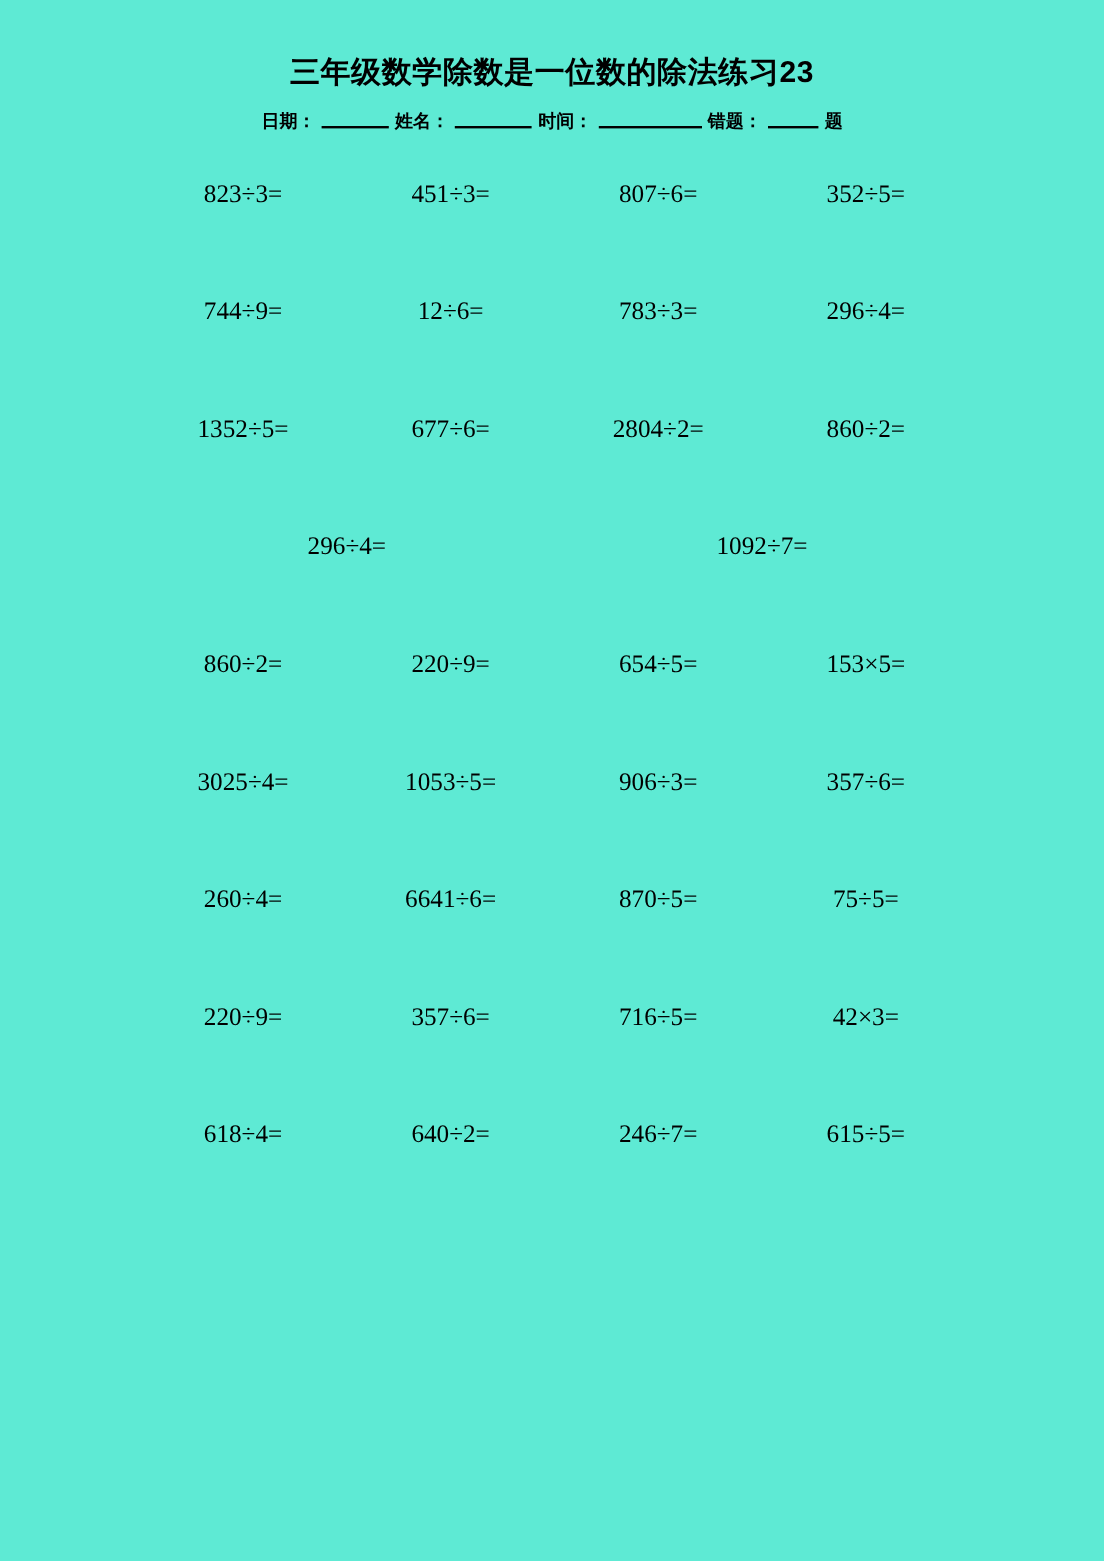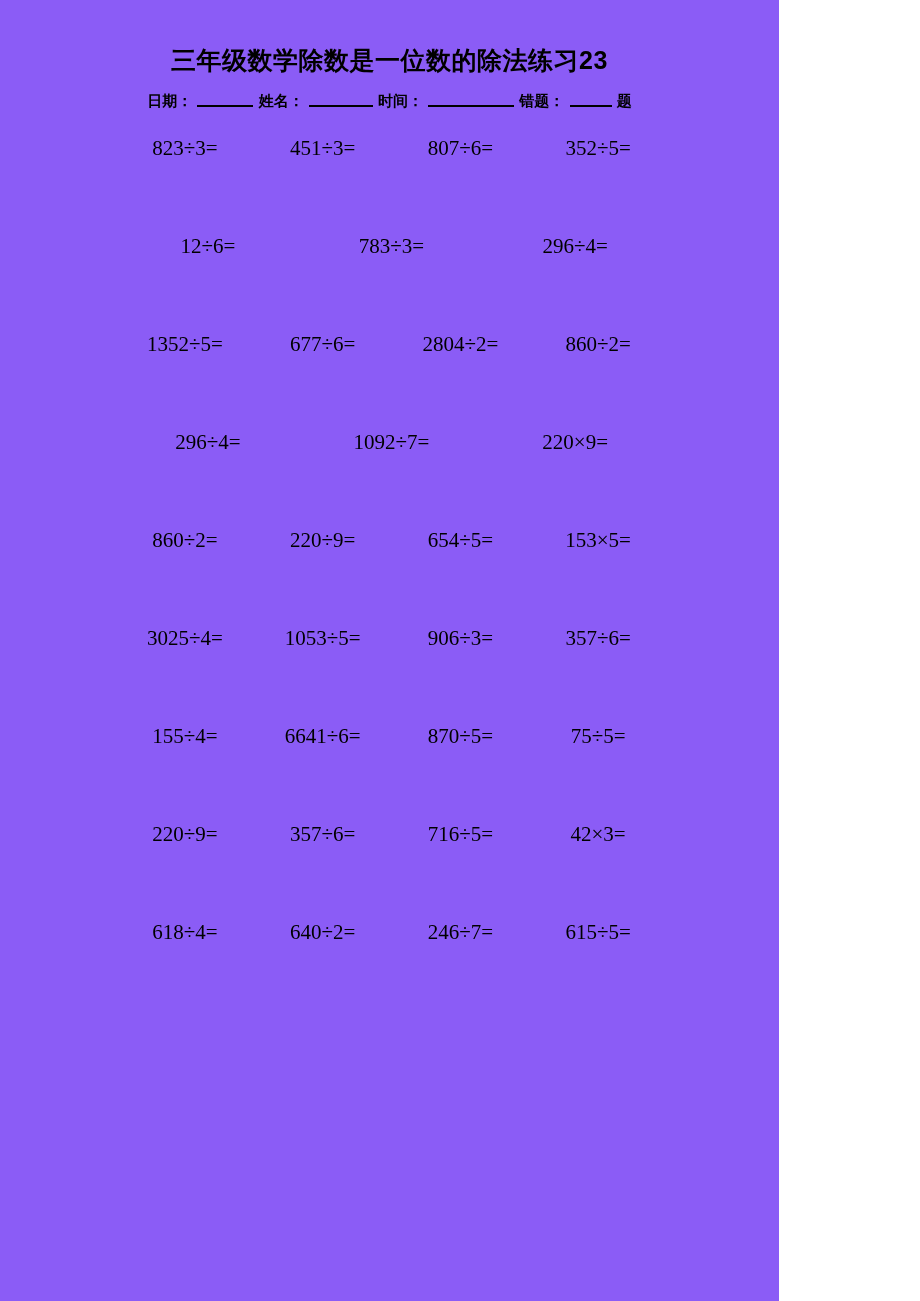--- a/index.html
+++ b/index.html
@@ -12,24 +12,24 @@
   body {
     width: 920px;
     height: 1301px;
     position: relative;
     font-family: "Liberation Serif", "DejaVu Serif", serif;
     color: #000000;
     overflow: hidden;
   }
 
   .page {
-    width: 779px;
+    width: 920px;
     height: 1301px;
     position: relative;
-    background: #8b5cf6;
+    background: #5eead4;
   }
 
   
   .title {
     text-align: center;
     font-family: "Liberation Sans", "DejaVu Sans", sans-serif;
     font-weight: bold;
     font-size: 25px;
     letter-spacing: 0.5px;
     line-height: 1;
@@ -60,21 +60,21 @@
     height: 14px;
     margin: 0 1px -1px 1px;
   }
   .blank-date  { width: 56px; }
   .blank-name  { width: 64px; }
   .blank-time  { width: 86px; }
   .blank-wrong { width: 42px; }
 
   
   .grid {
-    margin-top: 30px;
+    margin-top: 42px;
     padding: 0 112px 0 116px;
   }
   .grid-row {
     display: flex;
     height: 98px;
   }
   .cell {
     flex: 1 1 25%;
     text-align: center;
     font-family: "Liberation Serif", "DejaVu Serif", serif;
@@ -104,49 +104,49 @@
   </div>
 
   <div class="grid">
     <div class="grid-row">
       <div class="cell">823÷3=</div>
       <div class="cell">451÷3=</div>
       <div class="cell">807÷6=</div>
       <div class="cell">352÷5=</div>
     </div>
     <div class="grid-row">
+      <div class="cell">744÷9=</div>
       <div class="cell">12÷6=</div>
       <div class="cell">783÷3=</div>
       <div class="cell">296÷4=</div>
     </div>
     <div class="grid-row">
       <div class="cell">1352÷5=</div>
       <div class="cell">677÷6=</div>
       <div class="cell">2804÷2=</div>
       <div class="cell">860÷2=</div>
     </div>
     <div class="grid-row">
       <div class="cell">296÷4=</div>
       <div class="cell">1092÷7=</div>
-      <div class="cell">220×9=</div>
     </div>
     <div class="grid-row">
       <div class="cell">860÷2=</div>
       <div class="cell">220÷9=</div>
       <div class="cell">654÷5=</div>
       <div class="cell">153×5=</div>
     </div>
     <div class="grid-row">
       <div class="cell">3025÷4=</div>
       <div class="cell">1053÷5=</div>
       <div class="cell">906÷3=</div>
       <div class="cell">357÷6=</div>
     </div>
     <div class="grid-row">
-      <div class="cell">155÷4=</div>
+      <div class="cell">260÷4=</div>
       <div class="cell">6641÷6=</div>
       <div class="cell">870÷5=</div>
       <div class="cell">75÷5=</div>
     </div>
     <div class="grid-row">
       <div class="cell">220÷9=</div>
       <div class="cell">357÷6=</div>
       <div class="cell">716÷5=</div>
       <div class="cell">42×3=</div>
     </div>

